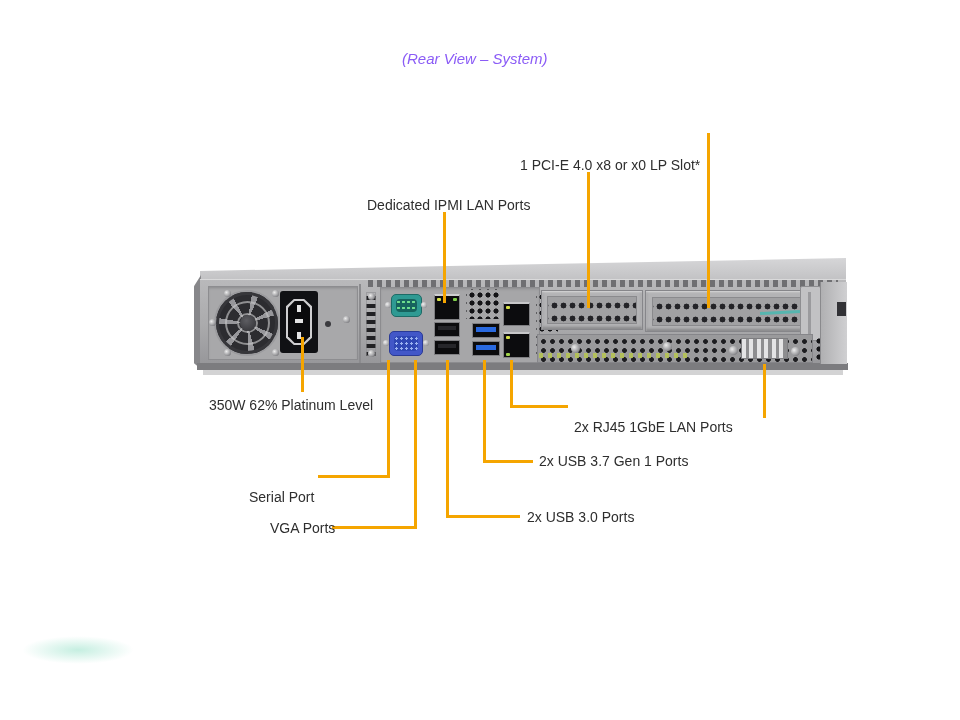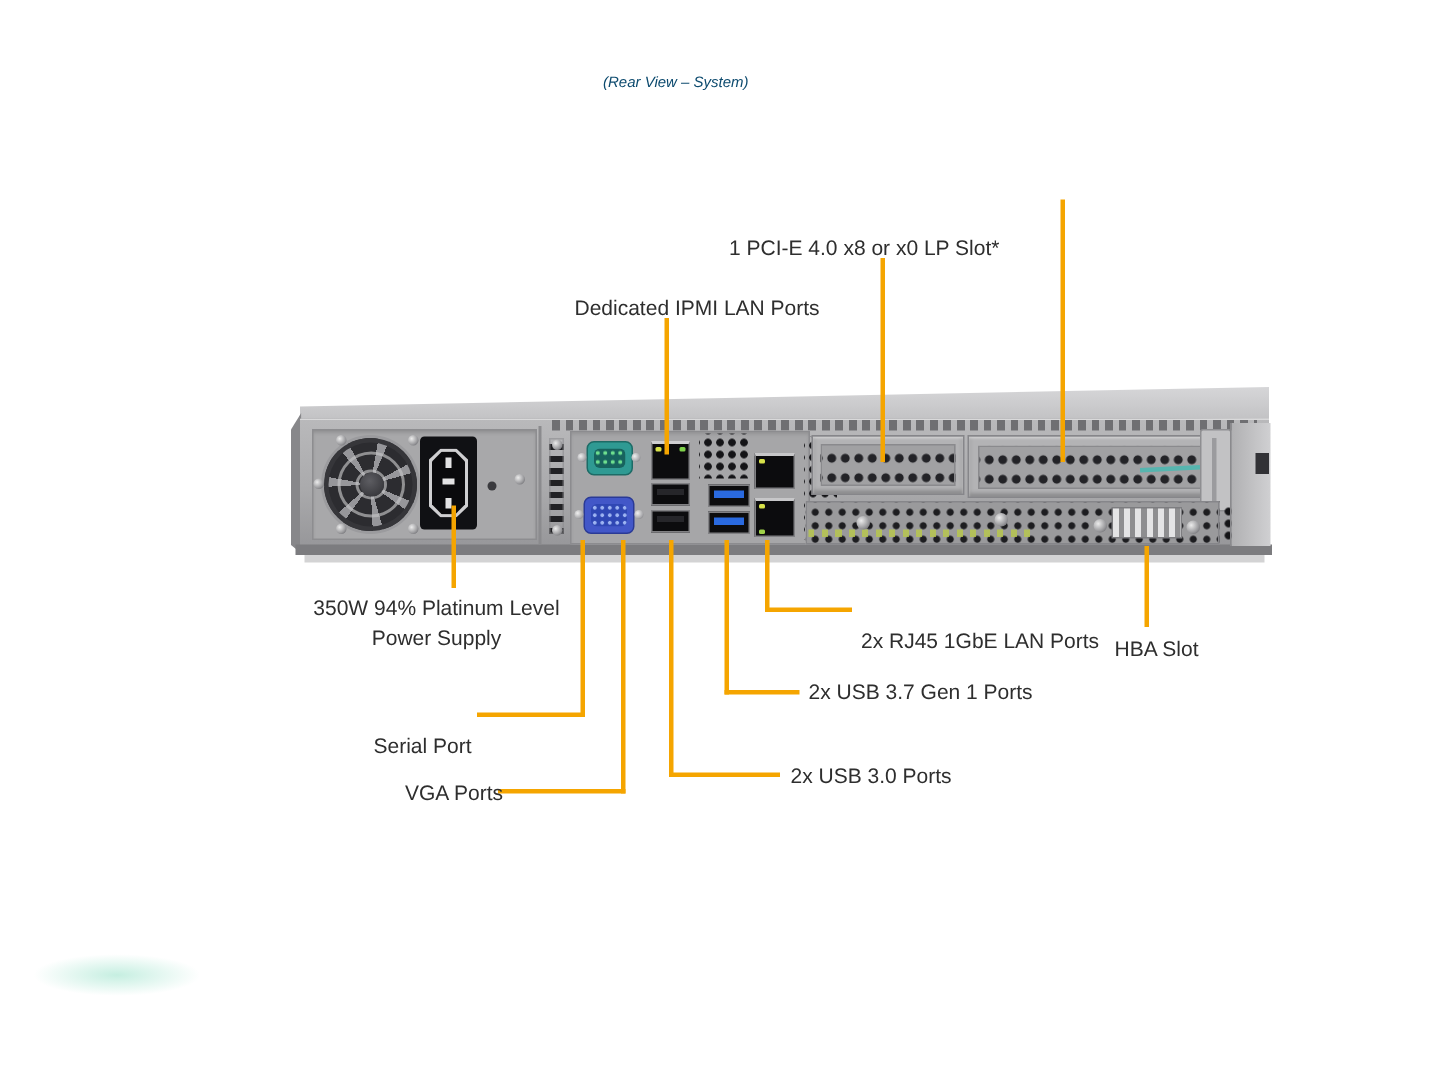--- a/index.html
+++ b/index.html
@@ -1,20 +1,20 @@
 <!DOCTYPE html>
 <html><head>
 <meta charset="utf-8">
 <style>
   html,body{margin:0;padding:0;background:#ffffff;}
   .stage{position:relative;width:960px;height:720px;background:#ffffff;overflow:hidden;
          font-family:"Liberation Sans", sans-serif;color:#2e2e2e;}
   .lbl{position:absolute;font-size:14px;line-height:1.3;white-space:nowrap;color:#2e2e2e;}
   .lbl.center{text-align:center;white-space:normal;}
-  .title{position:absolute;left:402px;top:50px;font-size:10px;font-style:italic;color:#0c4a6e;}
+  .title{position:absolute;left:402px;top:50px;font-size:15px;font-style:italic;color:#8b5cf6;}
   .footnote{position:absolute;left:681px;top:668px;width:164px;text-align:center;font-size:14px;line-height:20px;}
 
   
   .ln{position:absolute;background:#F5A500;}
   .v{width:3px;} .h{height:3px;}
 
   
   .roof{position:absolute;left:200px;top:258px;width:646px;height:24px;
         background:linear-gradient(180deg,#d6d6d8,#c0c0c2);
         clip-path:polygon(0 13px,100% 0,100% 21px,0 24px);}
@@ -216,29 +216,27 @@
   <div class="ln v" style="left:414px;top:360px;height:169px"></div>
   <div class="ln h" style="left:332px;top:526px;width:85px"></div>
   <div class="ln v" style="left:446px;top:360px;height:158px"></div>
   <div class="ln h" style="left:446px;top:515px;width:74px"></div>
   <div class="ln v" style="left:483px;top:360px;height:103px"></div>
   <div class="ln h" style="left:483px;top:460px;width:50px"></div>
   <div class="ln v" style="left:510px;top:360px;height:48px"></div>
   <div class="ln h" style="left:510px;top:405px;width:58px"></div>
   <div class="ln v" style="left:763px;top:364px;height:54px"></div>
 
-  <div class="lbl" style="left:486px;top:156px">1 PCI-E 4.0 x8 or x0 LP Slot*</div>
-  <div class="lbl" style="left:383px;top:196px">Dedicated IPMI LAN Ports</div>
+  <div class="lbl" style="left:520px;top:156px">1 PCI-E 4.0 x8 or x0 LP Slot*</div>
+  <div class="lbl" style="left:367px;top:196px">Dedicated IPMI LAN Ports</div>
   <div class="lbl center" style="left:206px;top:395px;width:170px;line-height:20px">
-    <div>350W 94% Platinum Level</div>
-    <div>Power Supply</div>
+    <div>350W 62% Platinum Level</div>
   </div>
   <div class="lbl" style="left:249px;top:488px">Serial Port</div>
   <div class="lbl" style="left:270px;top:519px">VGA Ports</div>
   <div class="lbl" style="left:574px;top:418px">2x RJ45 1GbE LAN Ports</div>
   <div class="lbl" style="left:539px;top:452px">2x USB 3.7 Gen 1 Ports</div>
   <div class="lbl" style="left:527px;top:508px">2x USB 3.0 Ports</div>
   <div class="lbl center" style="left:701px;top:422px;width:140px;line-height:20px">
-    <div>HBA Slot</div>
   </div>
 
   <div class="watermark"></div>
 </div>
 
 </body></html>

